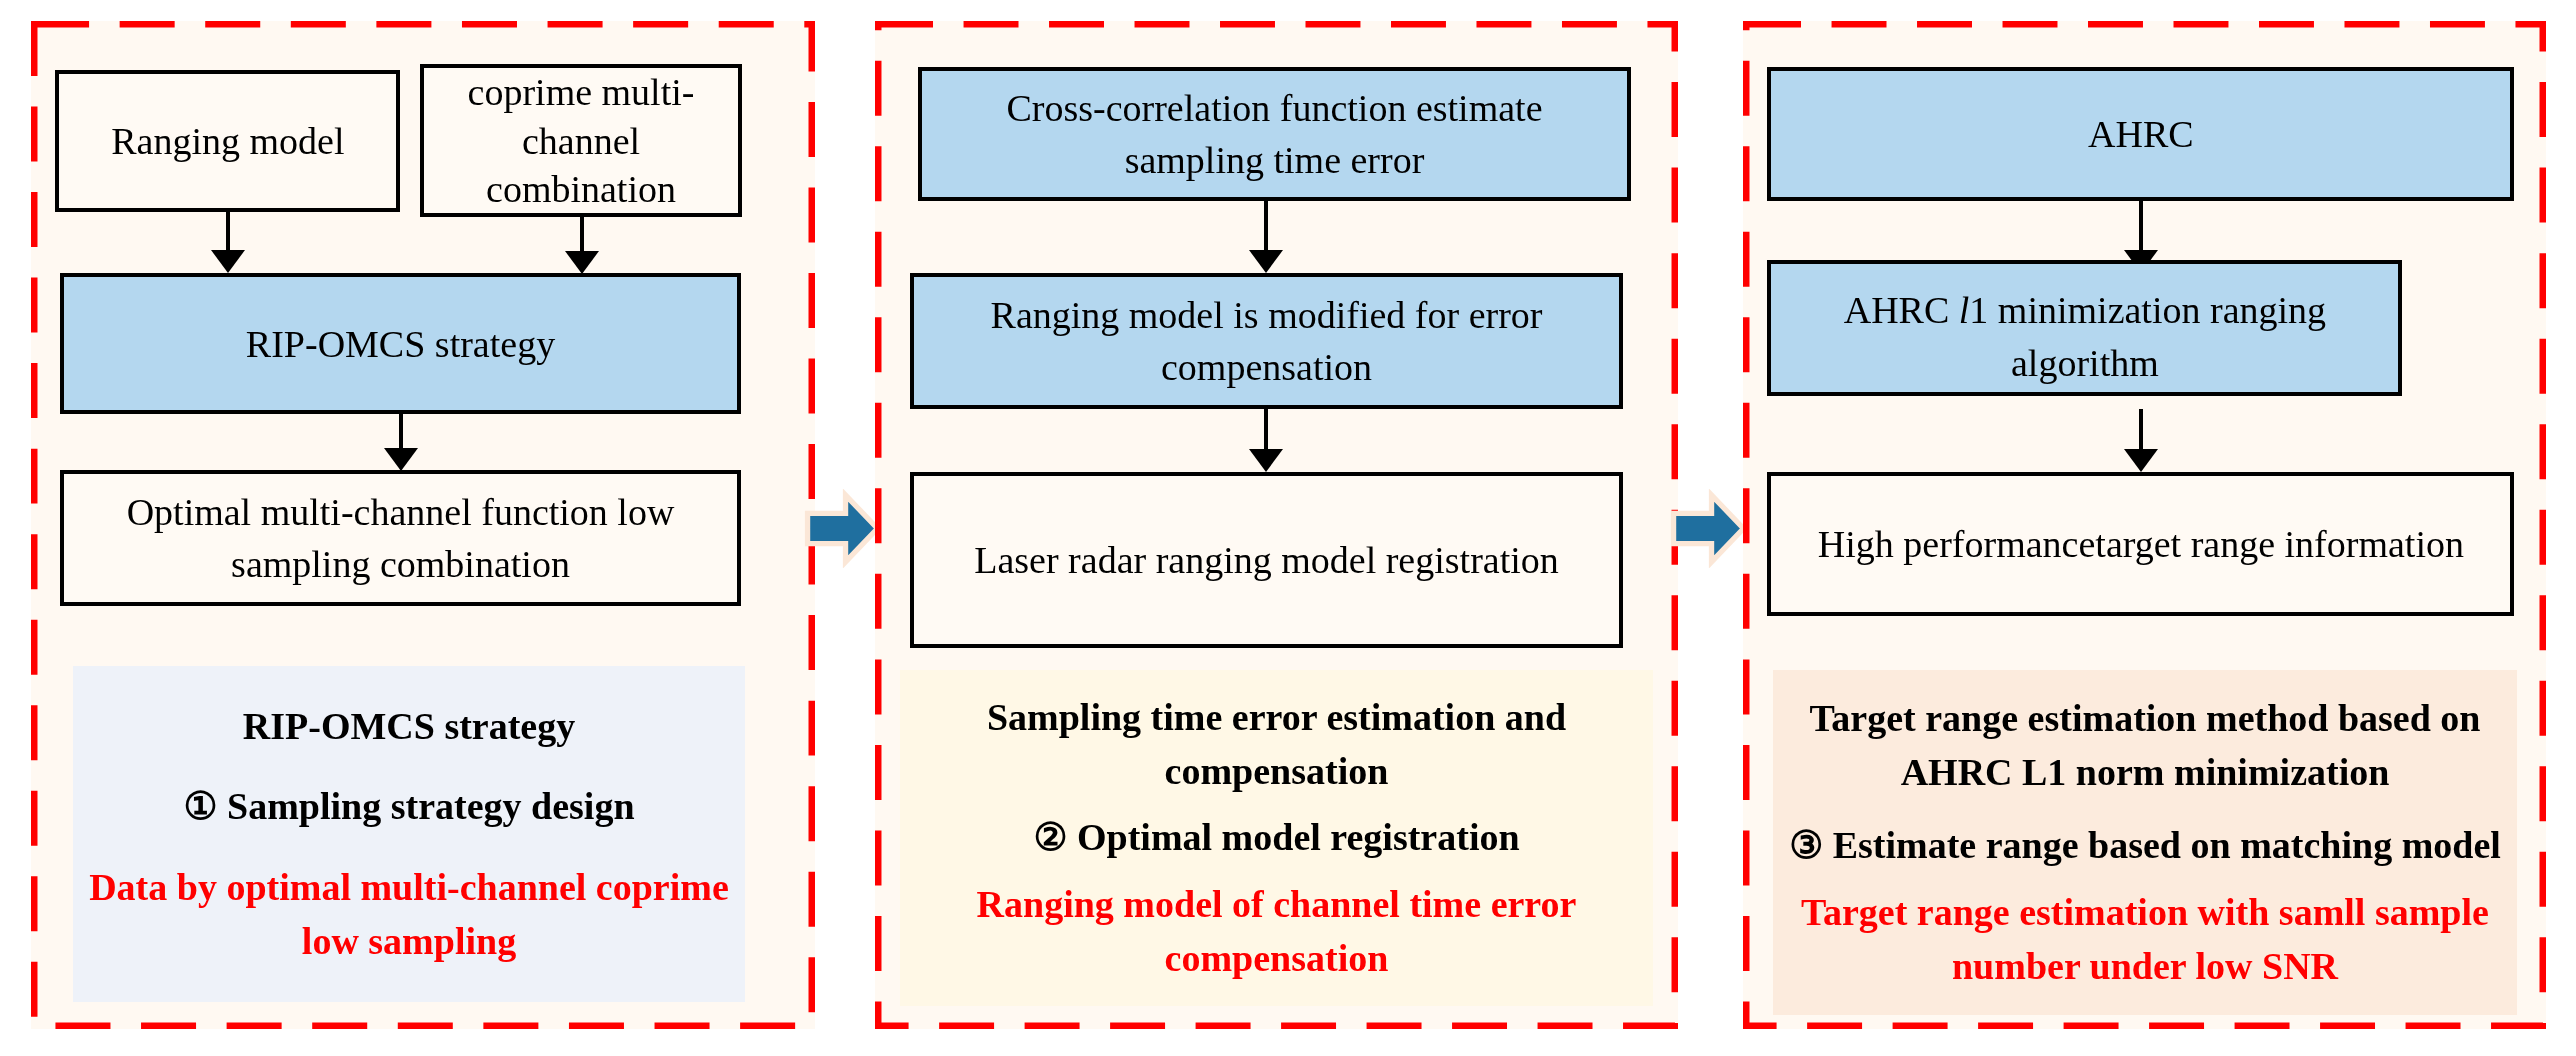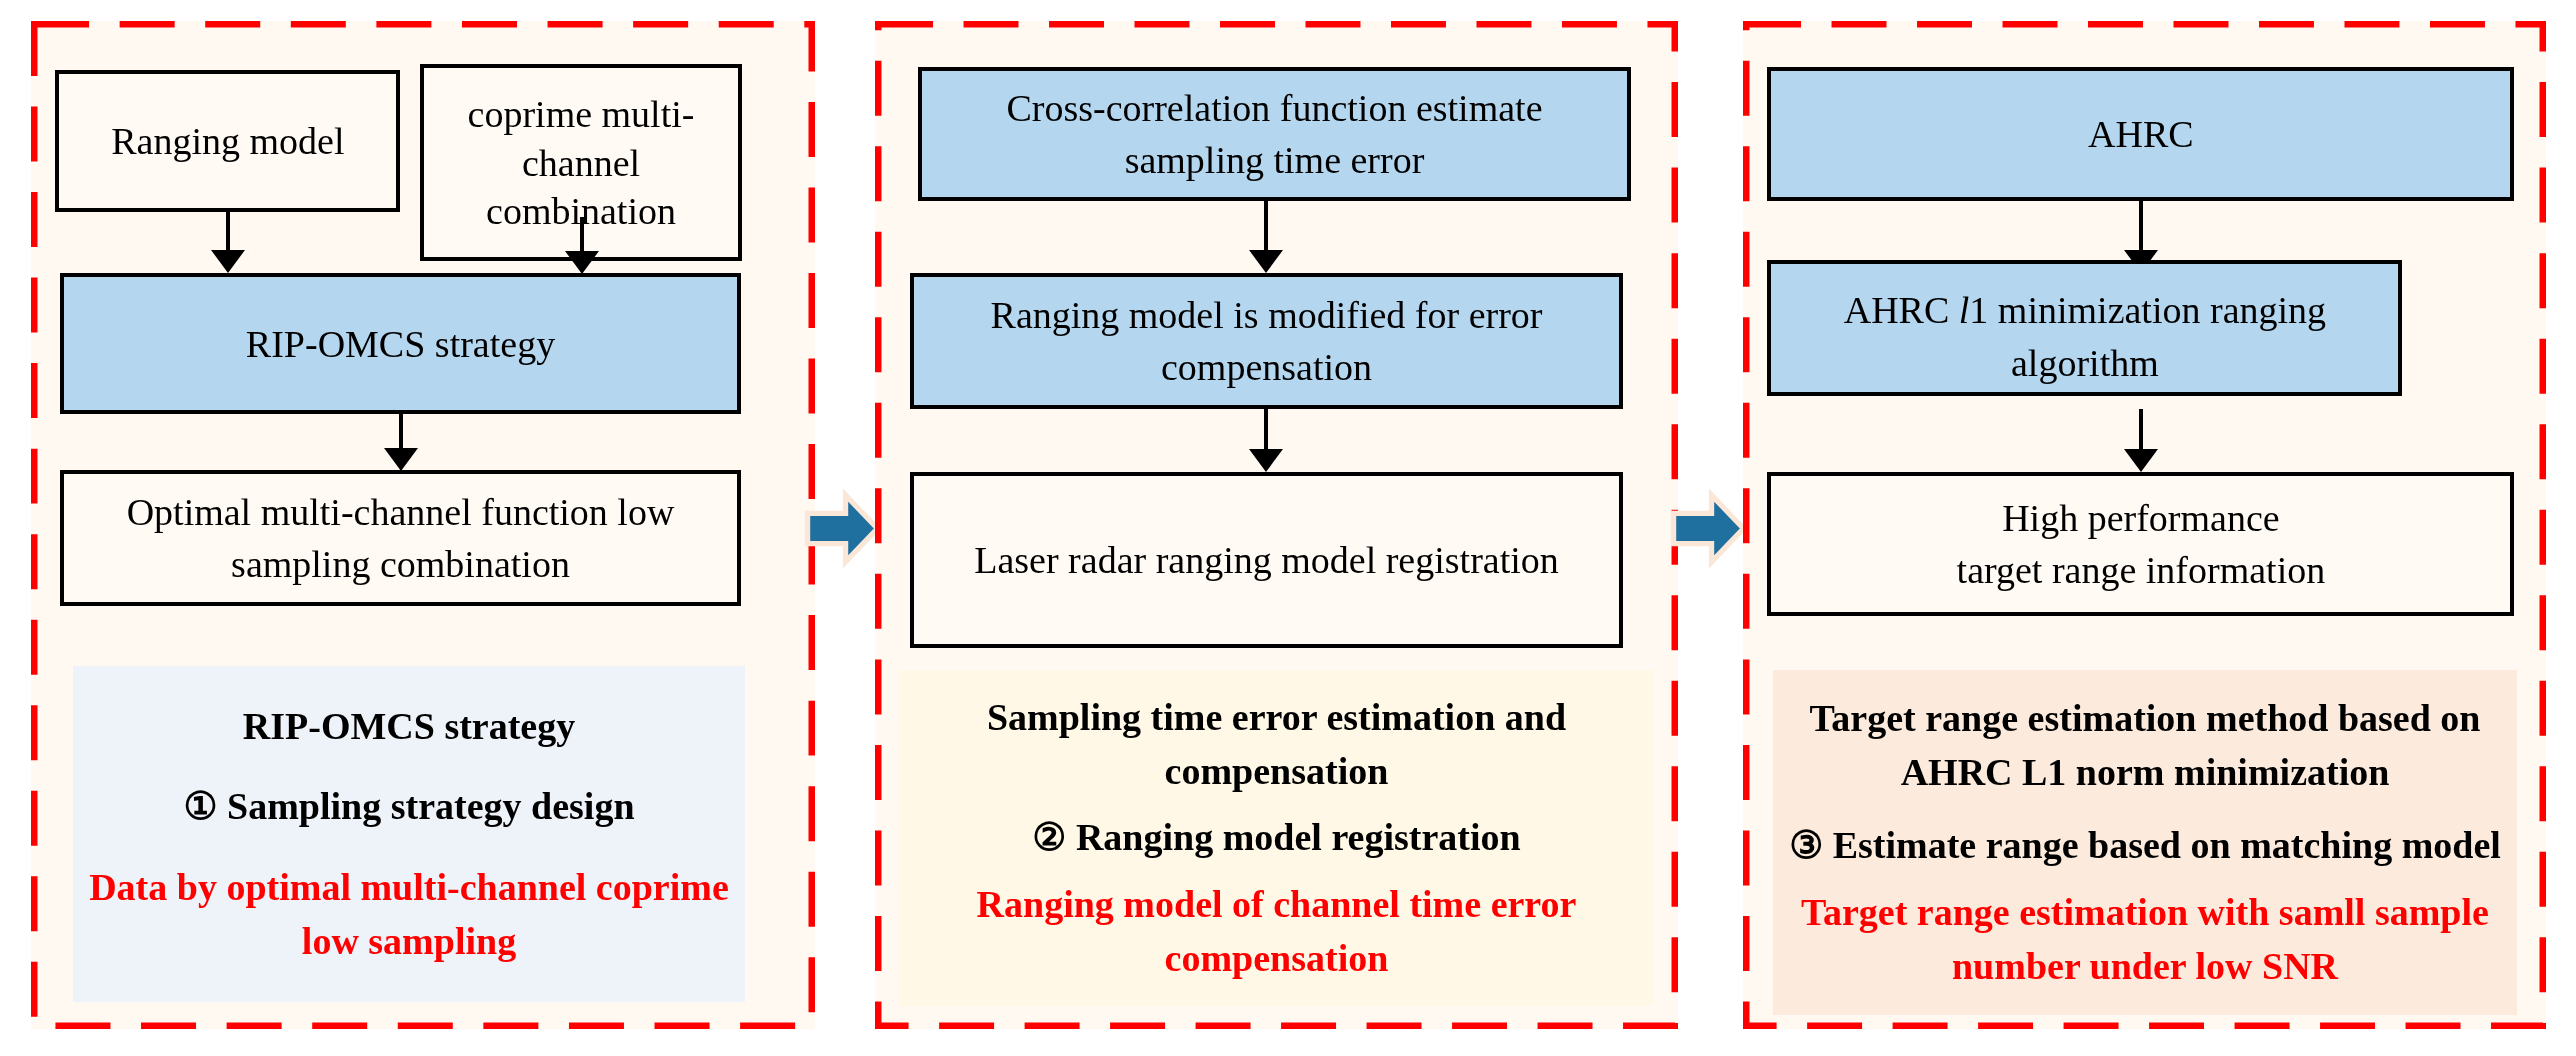--- a/index.html
+++ b/index.html
@@ -55,21 +55,21 @@
 <div id="canvas">
 
   <section class="panel" style="left:31px;width:784px;">
     <svg class="dash" viewBox="0 0 1026 1320" preserveAspectRatio="none">
       <rect x="4" y="4" width="1018" height="1312" fill="none" stroke="#FF0000" stroke-width="9" stroke-dasharray="72 40"></rect>
     </svg>
 
     <div class="fbox" style="left:24.4px;top:49px;width:345px;height:142px;">
       <span>Ranging model</span>
     </div>
-    <div class="fbox" style="left:389px;top:43px;width:322px;height:197px;line-height:1.28;">
+    <div class="fbox" style="left:389px;top:43px;width:322px;height:153px;line-height:1.28;">
       <span>coprime multi-channel combination</span>
     </div>
 
     <div class="varrow" style="left:180px;top:191px;height:61px;">
         <i class="stem"></i>
         <i class="head"></i>
       </div>
     <div class="varrow" style="left:534px;top:196px;height:57px;">
         <i class="stem"></i>
         <i class="head"></i>
@@ -121,21 +121,21 @@
         <i class="stem"></i>
         <i class="head"></i>
       </div>
 
     <div class="fbox" style="left:35px;top:451px;width:713px;height:176px;">
       <span>Laser radar ranging model registration</span>
     </div>
 
     <div class="summary" style="left:25px;top:649px;width:753px;height:336px;background:#FFF8E6;">
       <p>Sampling time error estimation and compensation</p>
-      <p>② Ranging model registration</p>
+      <p>② Optimal model registration</p>
       <p class="s-red">Ranging model of channel time error compensation</p>
     </div>
   </section>
 
   <svg class="rarrow" style="left:1669px;top:489px;" viewBox="0 0 104 104">
     <polygon points="6,32 56,32 56,8 98,52 56,96 56,72 6,72" fill="#1F6F9F" stroke="#FBE7D7" stroke-width="7" stroke-linejoin="miter"></polygon>
   </svg>
 
   <section class="panel" style="left:1743px;width:803px;">
     <svg class="dash" viewBox="0 0 1052 1320" preserveAspectRatio="none">
@@ -153,21 +153,21 @@
 
     <div class="fbox blue" style="left:24.4px;top:239px;width:635px;height:136px;align-items:flex-end;">
       <span><span>AHRC </span><span class="ital">l</span><span>1 minimization ranging algorithm</span></span>
     </div>
 
     <div class="varrow" style="left:381px;top:388px;height:63px;">
         <i class="stem"></i>
         <i class="head"></i>
       </div>
 
-    <div class="fbox" style="left:24.4px;top:451px;width:747px;height:144px;flex-direction:column;">
+    <div class="fbox" style="left:24.4px;top:451px;width:747px;height:144px;flex-direction:row;">
       <div>High performance</div>
       <div>target range information</div>
     </div>
 
     <div class="summary" style="left:30px;top:649px;width:744px;height:345px;background:#FCEBDD;justify-content:space-between;padding:21.4px 4.6px;gap:8px;">
       <p>Target range estimation method based on AHRC L1 norm minimization</p>
       <p>③ Estimate range based on matching model</p>
       <p class="s-red" style="margin-top:-6.1px;">Target range estimation with samll sample number under low SNR</p>
     </div>
   </section>

